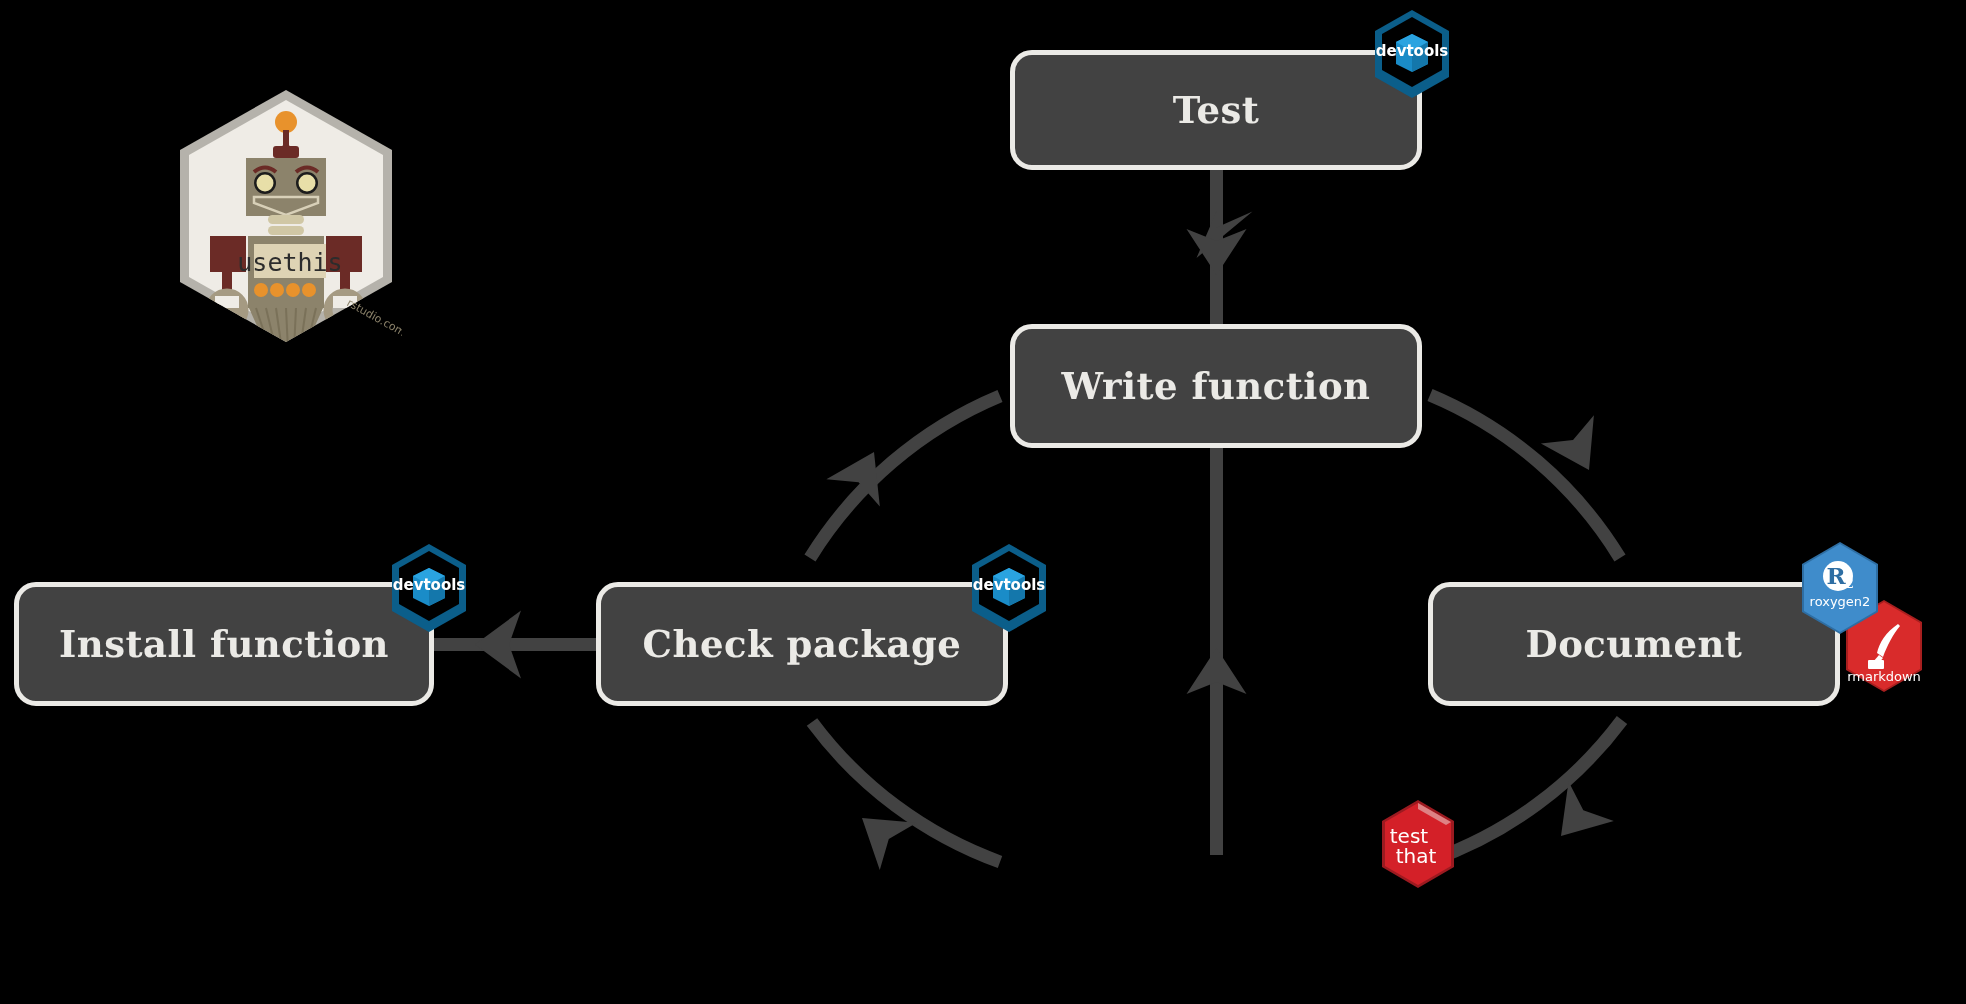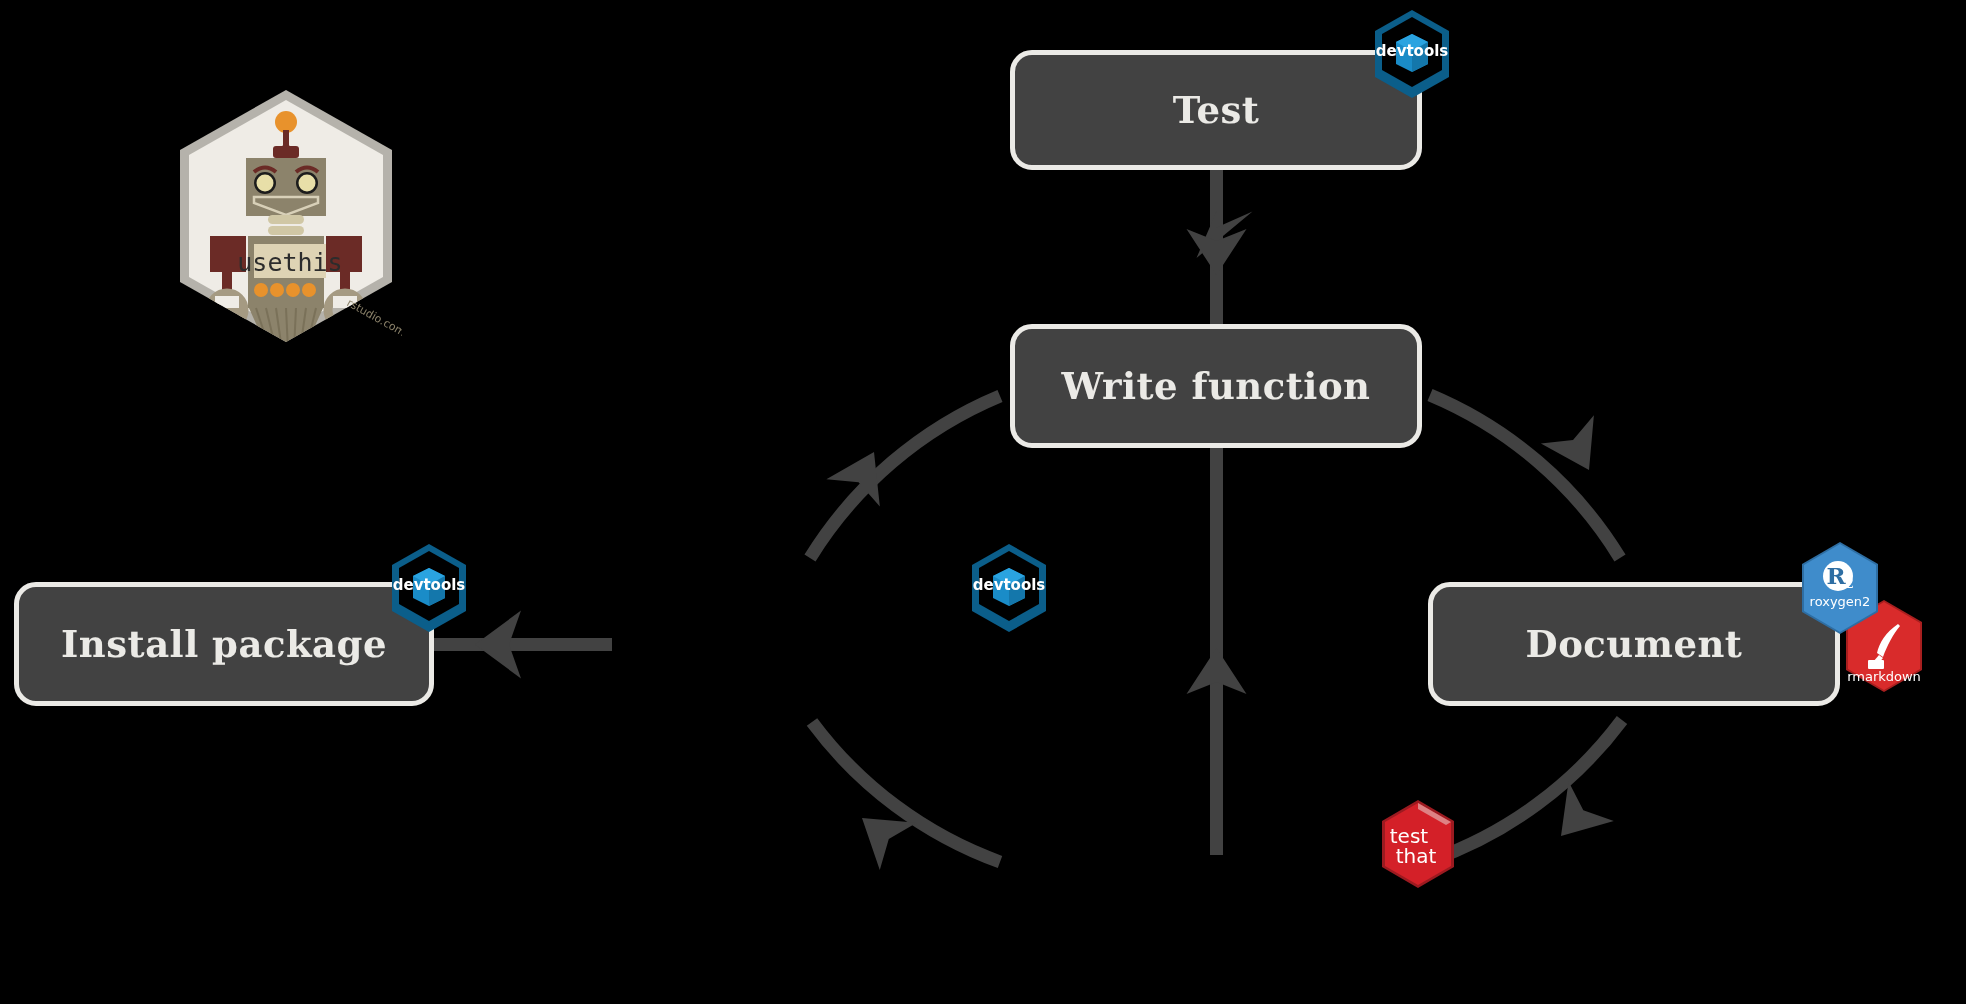--- a/index.html
+++ b/index.html
@@ -136,23 +136,26 @@
 
   <div class="node" style="left:1010px; top:324px; width:412px; height:124px;text-align:right;">
     <span class="node-label">Write function</span>
   </div>
 
   <div class="node" style="left:1428px; top:582px; width:412px; height:124px;align-items:center;">
     <span class="node-label">Document</span>
   </div>
 
 
+  <div class="node" style="left:596px; top:582px; width:412px; height:124px;">
+    <span class="node-label">Check package</span>
+  </div>
 
   <div class="node" style="left:14px; top:582px; width:420px; height:124px;">
-    <span class="node-label">Install package</span>
+    <span class="node-label">Install function</span>
   </div>
 
   <svg class="hex" style="left:1371px; top:8px;" width="82" height="92" viewBox="0 0 82 92">
     <polygon points="41,2 78,23 78,69 41,90 4,69 4,23" fill="#0b5e8a"></polygon>
     <polygon points="41,9 71,26 71,62 41,79 11,62 11,26" fill="#000000"></polygon>
     <g>
       <polygon points="41,26 57,34 57,56 41,64 25,56 25,34" fill="#1a8cc8"></polygon>
       <polygon points="41,26 57,34 41,43 25,34" fill="#2aa3e0"></polygon>
       <polygon points="41,43 57,34 57,56 41,64" fill="#1477ab"></polygon>
     </g>

